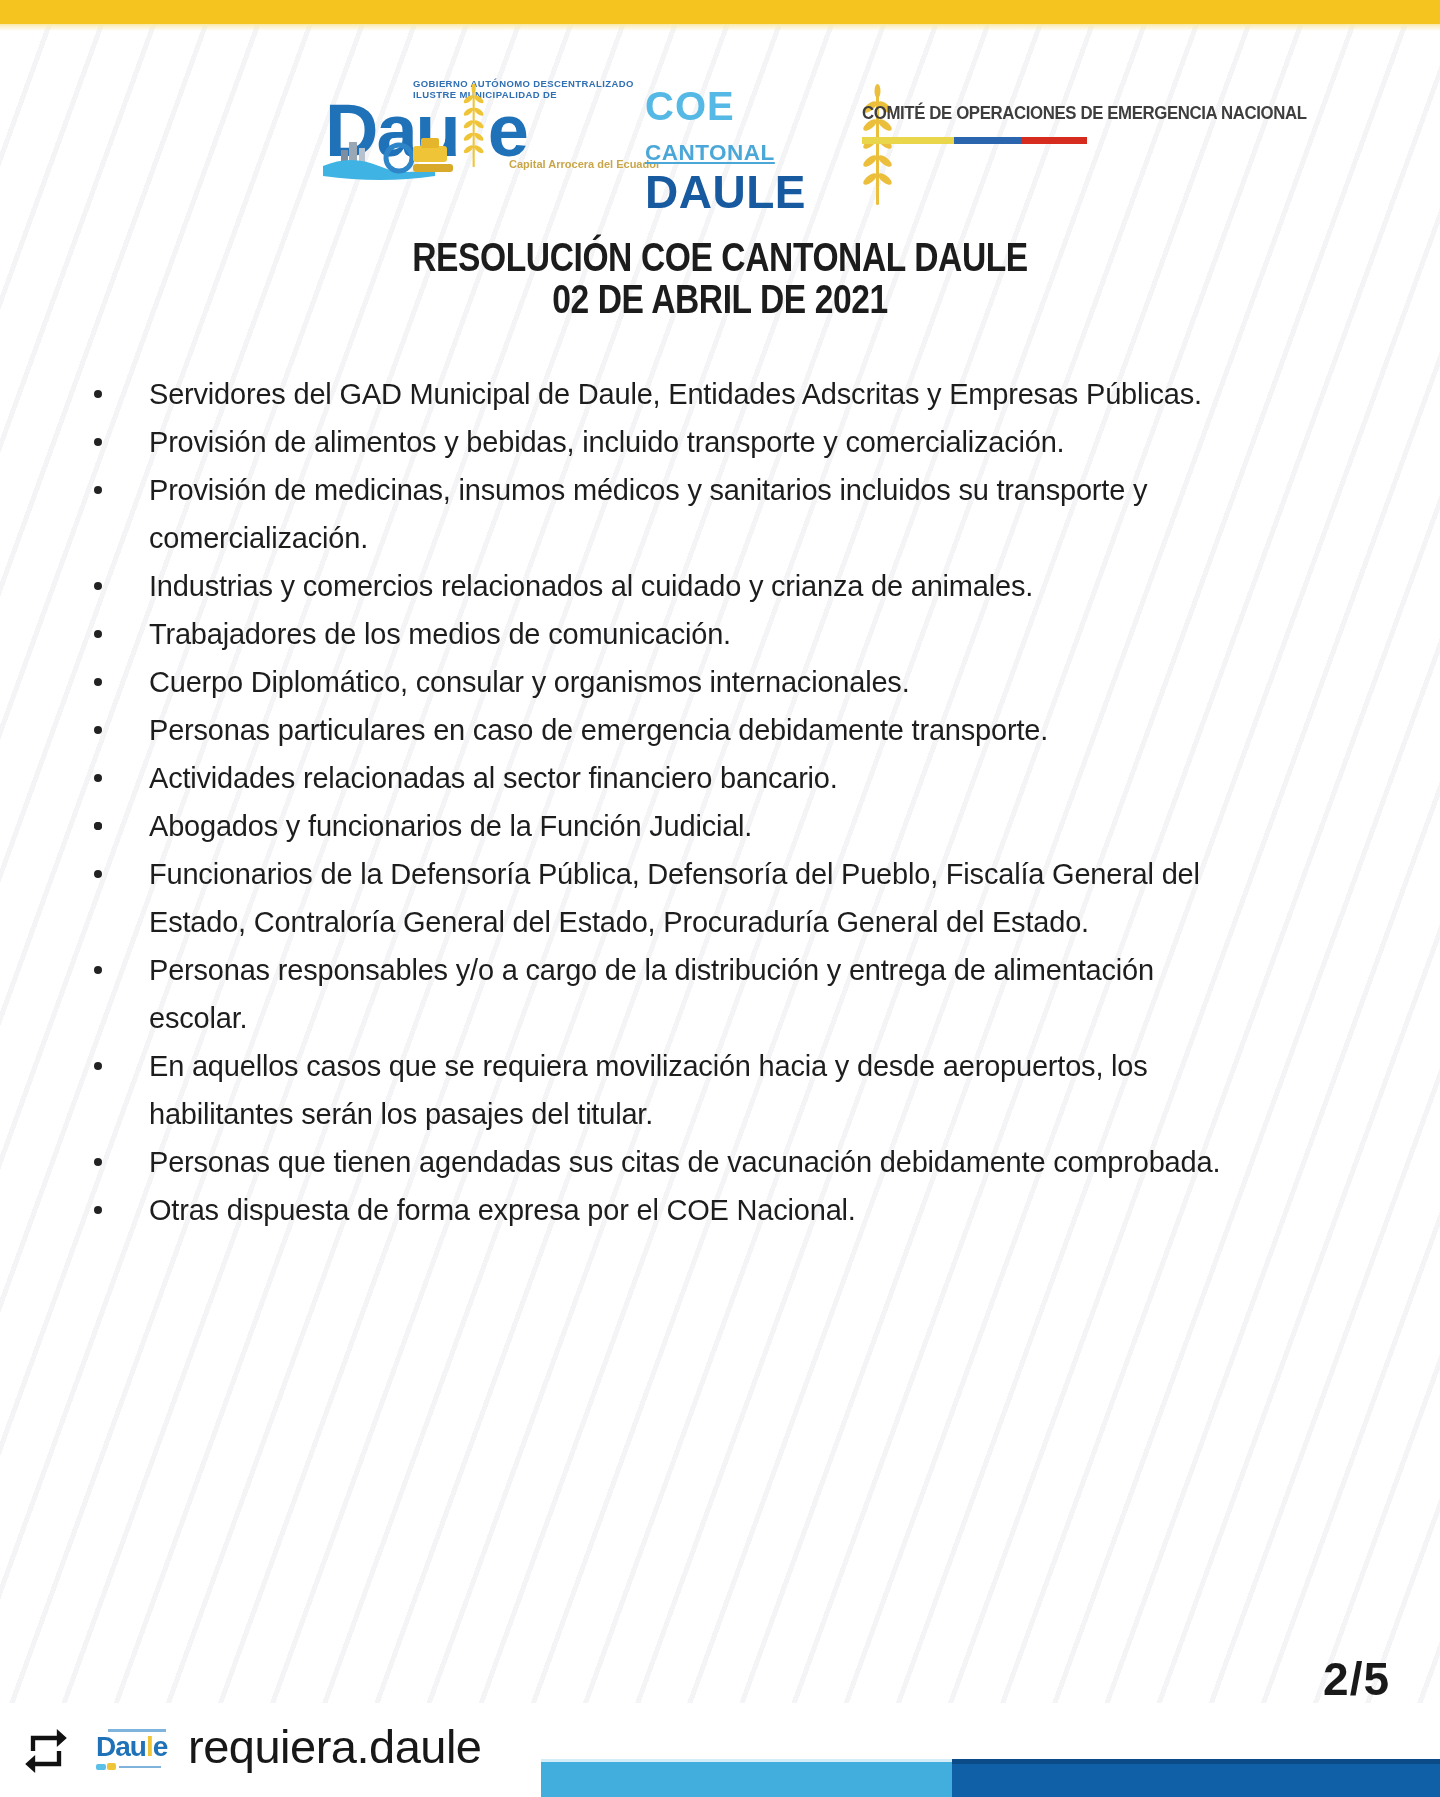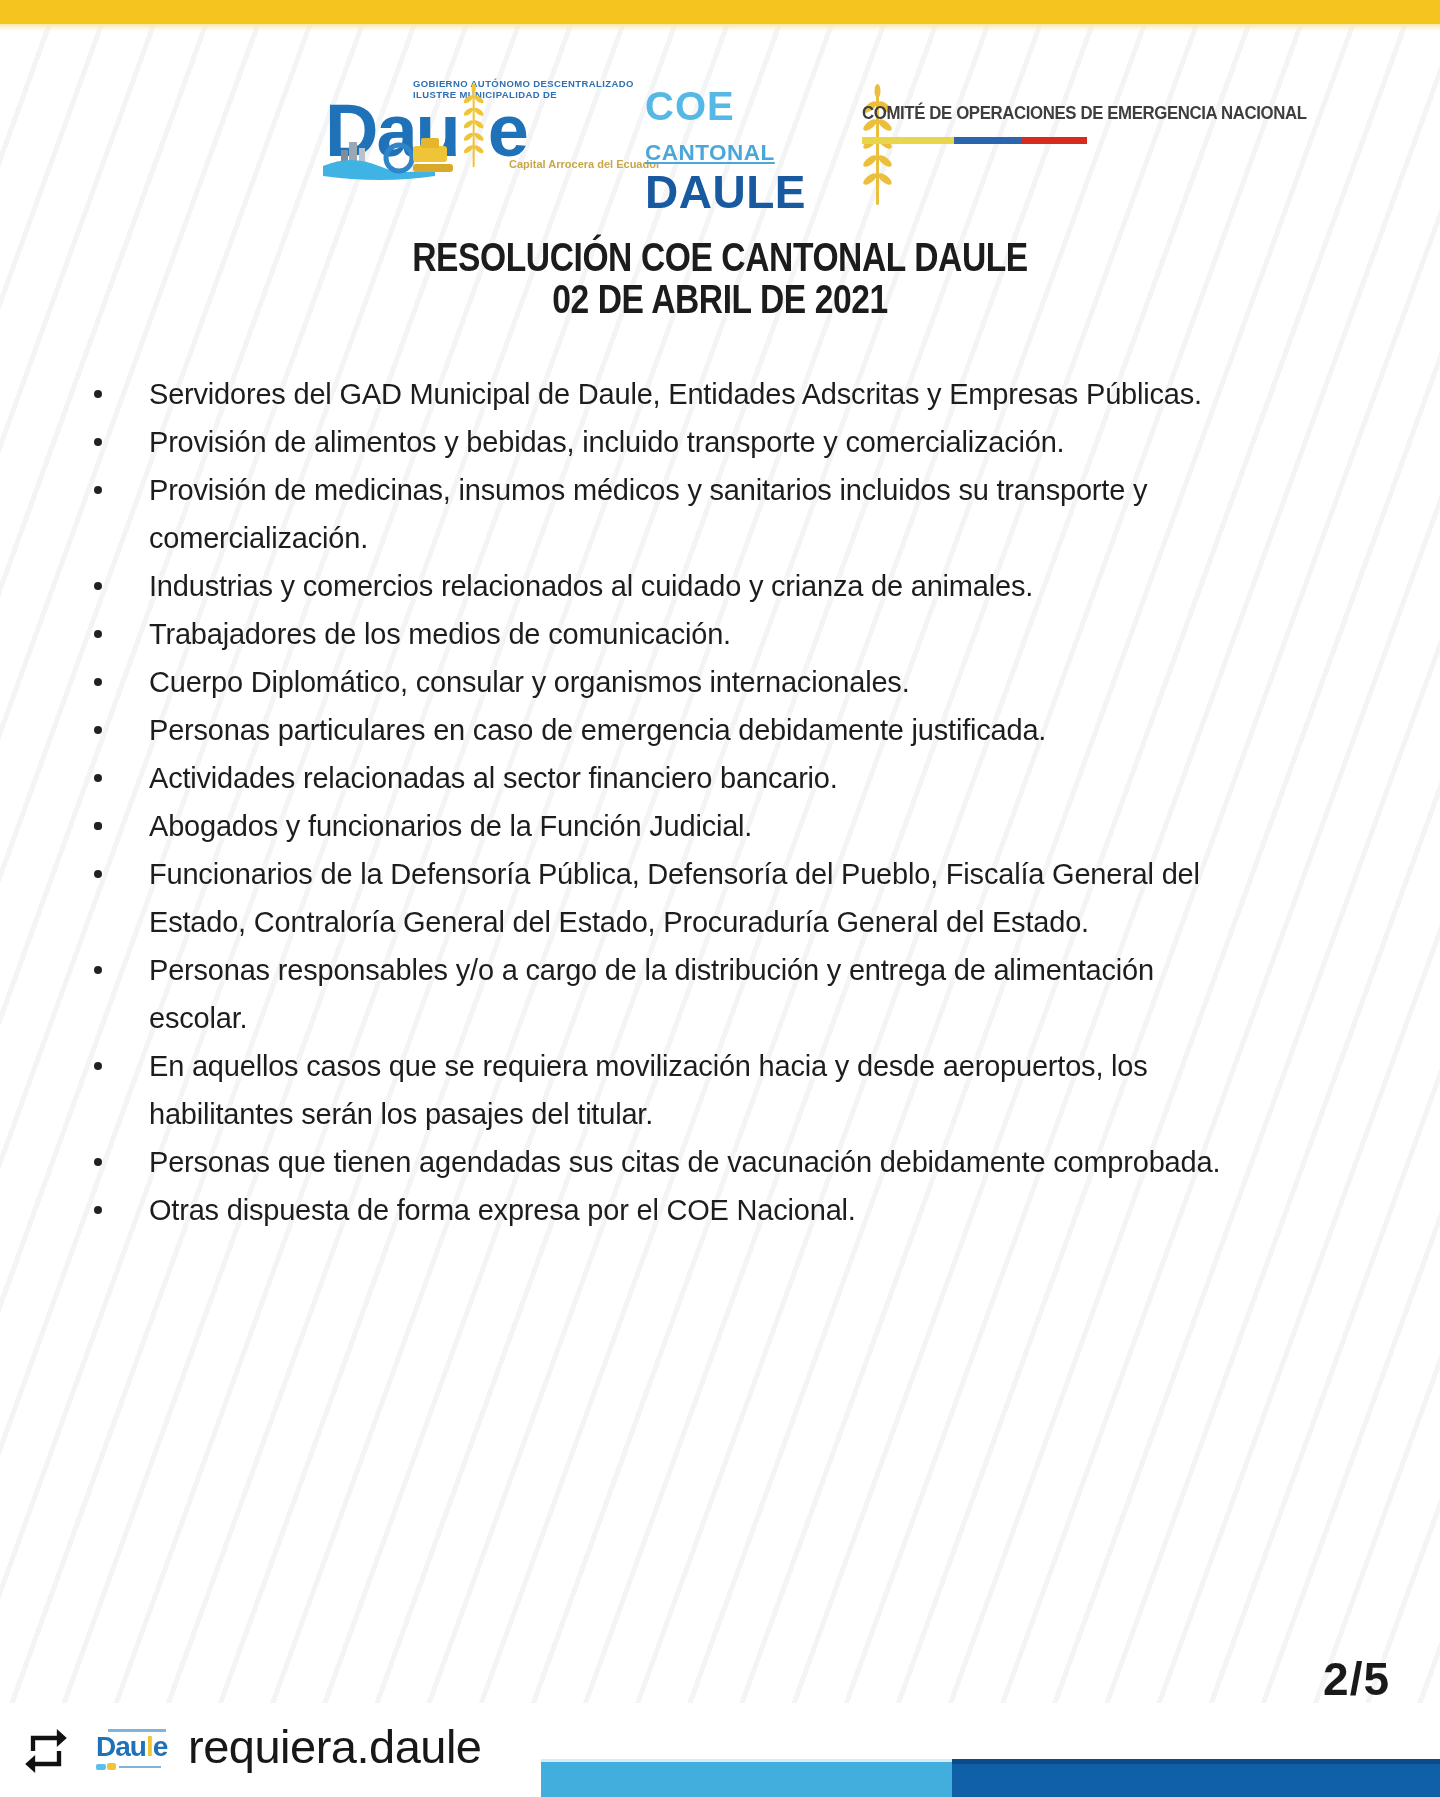--- a/index.html
+++ b/index.html
@@ -170,21 +170,21 @@
       <li>
       <span class="bullet-dot"></span>
       <span>Trabajadores de los medios de comunicación.</span>
     </li>
       <li>
       <span class="bullet-dot"></span>
       <span>Cuerpo Diplomático, consular y organismos internacionales.</span>
     </li>
       <li>
       <span class="bullet-dot"></span>
-      <span>Personas particulares en caso de emergencia debidamente justificada.</span>
+      <span>Personas particulares en caso de emergencia debidamente transporte.</span>
     </li>
       <li>
       <span class="bullet-dot"></span>
       <span>Actividades relacionadas al sector financiero bancario.</span>
     </li>
       <li>
       <span class="bullet-dot"></span>
     </li>
       <li>
       <span class="bullet-dot"></span>

